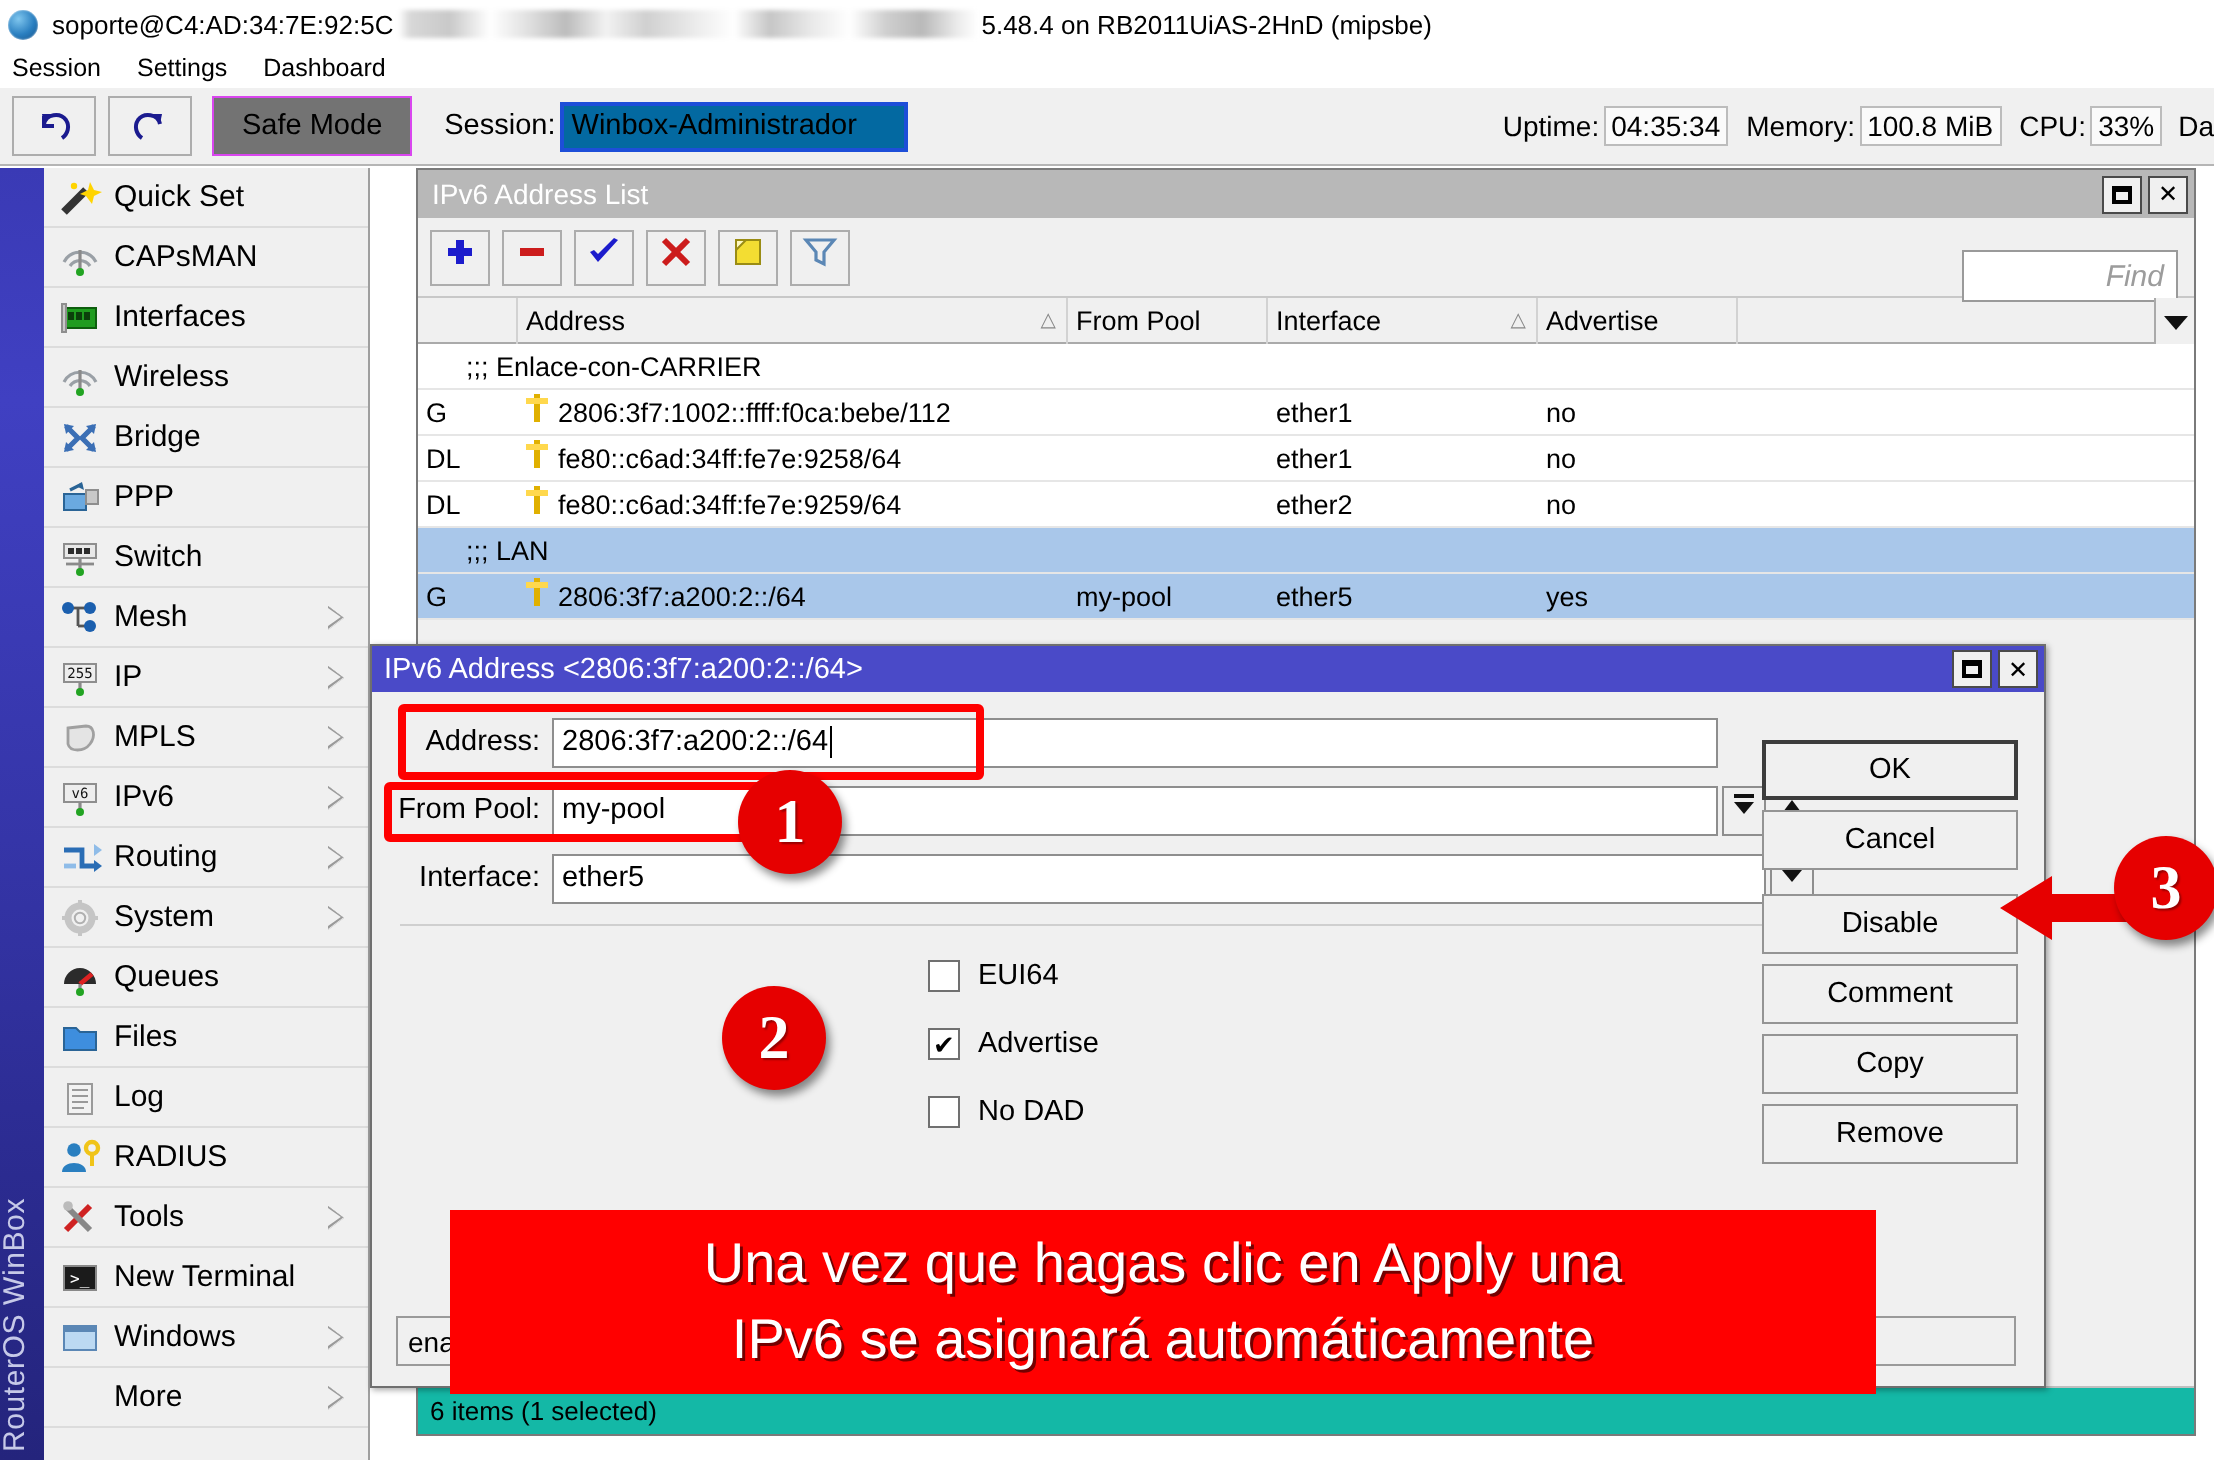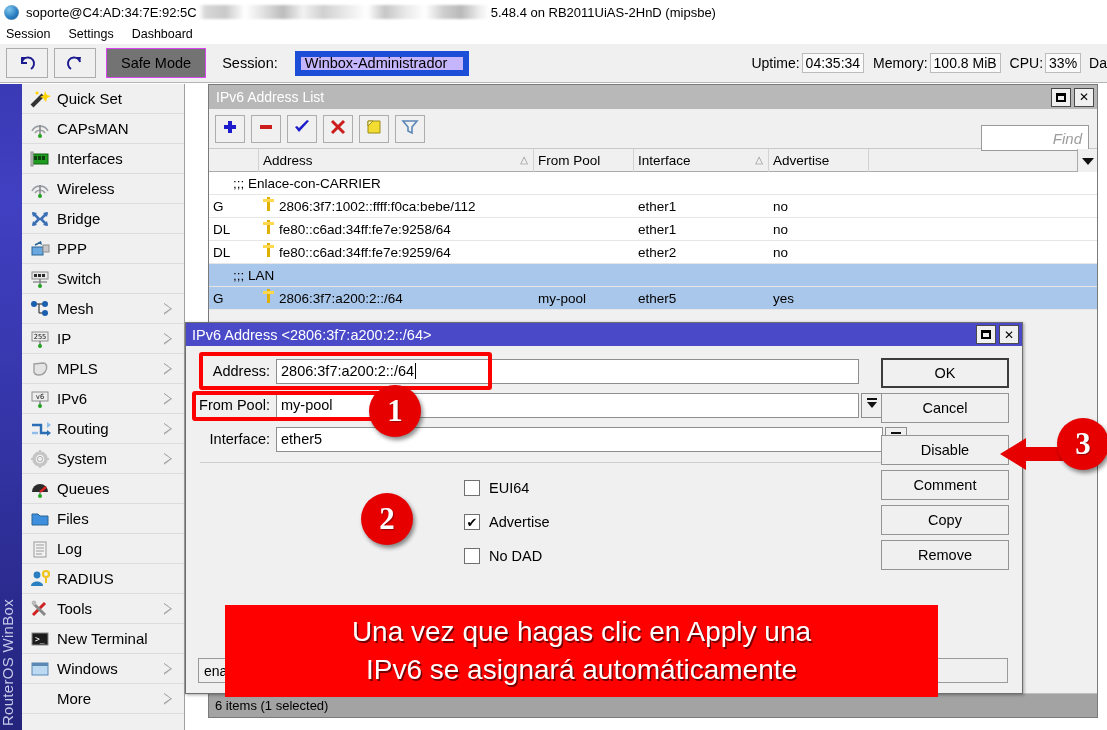--- a/index.html
+++ b/index.html
@@ -70,22 +70,22 @@
   }
   .tb-btn svg { display: block; }
   .safe-mode {
     margin-left: 10px; height: 30px; padding: 0 14px;
     background: #737373; border: 1px solid #d946ef;
     display: flex; align-items: center;
     font-size: 14.5px; color: #000;
   }
   .sess-label { margin-left: 16px; font-size: 14.5px; color: #000; }
   .sess-input {
-    margin-left: 17px; height: 25px; min-width: 174px; padding: 0 4px;
-    background: #c4b5fd; border: 6px solid #1d4ed8;
+    margin-left: 2px; height: 25px; min-width: 174px; padding: 0 4px;
+    background: #0369a1; border: 2px solid #1d4ed8;
     display: flex; align-items: center; font-size: 14.5px; color: #000;
   }
   .tb-right {
     margin-left: auto; display: flex; align-items: center;
     font-size: 14px; color: #000; padding-right: 0px;
     white-space: nowrap;
   }
   .tb-right .lbl { margin-left: 9px; }
   .tb-right .val {
     margin-left: 2px; padding: 1px 3px;
@@ -206,21 +206,21 @@
   .row .cc.c1 { width: 275px; }
   .row .cc.c2 { width: 100px; }
   .row .cc.c3 { width: 135px; }
   .row .cc.c4 { width: 100px; }
   .row .cc.c5 { flex: 1; }
   .row.comment .cmt { padding-left: 24px; color: #000; }
   .pin-icon { margin-right: 5px; flex: none; }
 
   .listwin-status {
     position: absolute; left: 0; bottom: 0; width: 888px; height: 24px;
-    background: #a3a3a3; border-top: 1px solid #bfbfbf;
+    background: #14b8a6; border-top: 1px solid #bfbfbf;
     display: flex; align-items: center; padding-left: 6px;
     font-size: 13px; color: #000;
   }
 
   
   .dlg {
     position: absolute; left: 185px; top: 322px; width: 838px; height: 372px;
     background: #f0f0f0; border: 1px solid #6f6f6f;
     box-shadow: 1px 1px 3px rgba(0,0,0,.35);
   }
@@ -256,21 +256,21 @@
 
   .cbrow { display: flex; align-items: center; height: 34px; padding-left: 278px; }
   .cbox {
     width: 16px; height: 16px; border: 1px solid #707070; background: #fff;
     display: flex; align-items: center; justify-content: center;
     font-size: 13px; color: #000; margin-right: 9px;
   }
   .cblabel { font-size: 14.5px; color: #000; }
 
   .dlg-buttons {
-    position: absolute; right: 13px; top: 12px; width: 128px;
+    position: absolute; right: 13px; top: 24px; width: 128px;
   }
   .dbtn {
     width: 128px; height: 30px; margin-bottom: 5px;
     background: #f0f0f0; border: 1px solid #949494;
     display: flex; align-items: center; justify-content: center;
     font-size: 14.5px; color: #000;
   }
   .dbtn.primary { border: 2px solid #3c3c3c; }
   .dbtn.gap { margin-top: 12px; }
 

